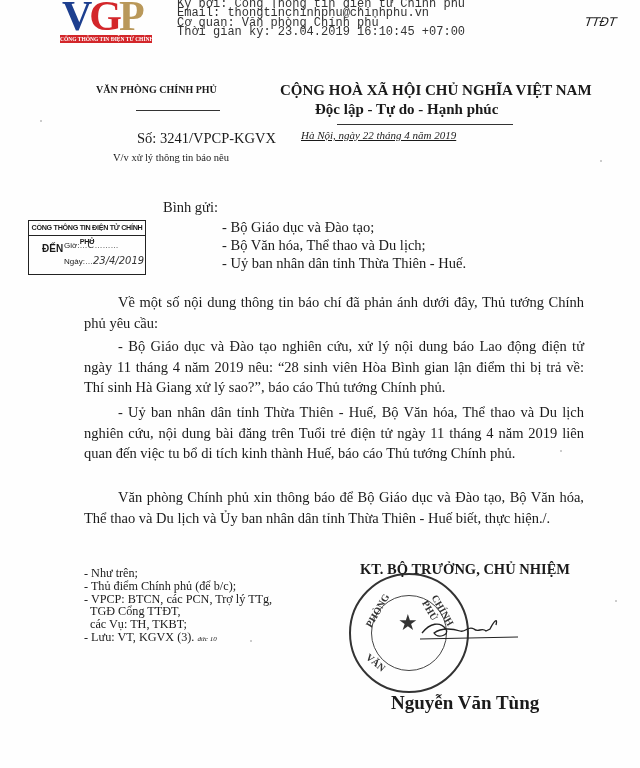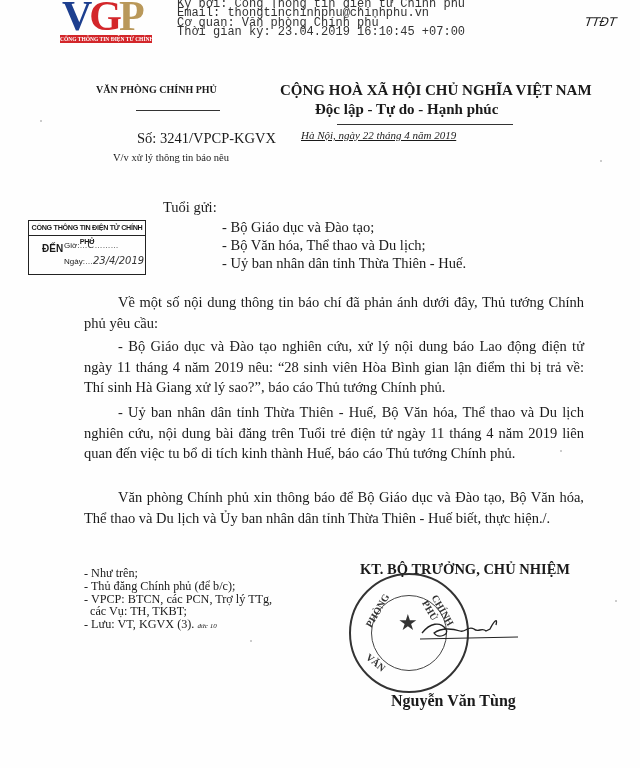--- a/index.html
+++ b/index.html
@@ -35,21 +35,21 @@
   .para .ind { display:inline-block; width:34px; }
   .noinhan { left:84px; top:567px; font-size:12.2px; line-height:12.8px; }
   .noinhan .title { font-weight:bold; font-style:italic; font-size:13px; }
   .noinhan .small { font-size:7px; font-style:italic; }
   .signer-title { left:336px; top:561px; font-size:14.5px; font-weight:bold; text-align:center; width:258px; line-height:17px; }
   .seal { left:349px; top:573px; width:116px; height:116px; border:2px solid #333; border-radius:50%; }
   .seal-inner { position:absolute; left:20px; top:20px; width:74px; height:74px; border:1.5px solid #444; border-radius:50%; }
   .seal-star { position:absolute; left:26px; top:14px; font-size:22px; color:#333; }
   .seal-text { position:absolute; font-size:10px; font-weight:bold; color:#333; }
   .signature { left:420px; top:615px; width:100px; height:30px; }
-  .signer-name { left:391px; top:692px; font-size:16px; font-weight:bold; }
+  .signer-name { left:391px; top:692px; font-size:19px; font-weight:bold; }
   .speck { position:absolute; width:2px; height:2px; background:#bbb; border-radius:50%; }
 </style>
 </head>
 <body>
 
 <div class="abs logo">
   <div class="letters"><span class="v">V</span><span class="g">G</span><span class="p">P</span></div>
   <div class="bar">CỔNG THÔNG TIN ĐIỆN TỬ CHÍNH PHỦ</div>
 </div>
 
@@ -71,34 +71,35 @@
 <div class="abs subject">V/v xử lý thông tin báo nêu</div>
 <div class="abs dateplace">Hà Nội, ngày 22 tháng 4 năm 2019</div>
 
 <div class="abs stamp">
   <div class="top">CỔNG THÔNG TIN ĐIỆN TỬ CHÍNH PHỦ</div>
   <div class="den">ĐẾN</div>
   <div class="row" style="top:18px;"><span>Giờ:</span><span>…</span><span class="hw">C</span><span>………</span></div>
   <div class="row" style="top:34px;"><span>Ngày:</span><span>…</span><span class="hw">23/4/2019</span></div>
 </div>
 
-<div class="abs kinhgui">Tuổi gửi:</div>
+<div class="abs kinhgui">Bình gửi:</div>
 <div class="abs recip" style="top:219px;">- Bộ Giáo dục và Đào tạo;</div>
 <div class="abs recip" style="top:237px;">- Bộ Văn hóa, Thể thao và Du lịch;</div>
 <div class="abs recip" style="top:255px;">- Uỷ ban nhân dân tỉnh Thừa Thiên - Huế.</div>
 
 <div class="abs para" style="top:292px;"><span class="ind"></span><span>Về một số nội dung thông tin báo chí đã phản ánh dưới đây, Thủ tướng Chính phủ yêu cầu:</span></div>
 <div class="abs para" style="top:336px;"><span class="ind"></span><span>- Bộ Giáo dục và Đào tạo nghiên cứu, xử lý nội dung báo Lao động điện tử ngày 11 tháng 4 năm 2019 nêu: “28 sinh viên Hòa Bình gian lận điểm thi bị trả về: Thí sinh Hà Giang xử lý sao?”, báo cáo Thủ tướng Chính phủ.</span></div>
 <div class="abs para" style="top:402px;"><span class="ind"></span><span>- Uỷ ban nhân dân tỉnh Thừa Thiên - Huế, Bộ Văn hóa, Thể thao và Du lịch nghiên cứu, nội dung bài đăng trên Tuổi trẻ điện tử ngày 11 tháng 4 năm 2019 liên quan đến việc tu bổ di tích kinh thành Huế, báo cáo Thủ tướng Chính phủ.</span></div>
 <div class="abs para" style="top:487px;"><span class="ind"></span><span>Văn phòng Chính phủ xin thông báo để Bộ Giáo dục và Đào tạo, Bộ Văn hóa, Thể thao và Du lịch và Ủy ban nhân dân tỉnh Thừa Thiên - Huế biết, thực hiện./.</span></div>
 
 <div class="abs noinhan">
   <div>- Như trên;</div>
-  <div>- Thủ đăng Chính phủ (để b/c);</div>
+  <div>- Thủ điểm Chính phủ (để b/c);</div>
   <div>- VPCP: BTCN, các PCN, Trợ lý TTg,</div>
+  <div style="padding-left:6px;">  TGĐ Cổng TTĐT,</div>
   <div style="padding-left:6px;">  các Vụ: TH, TKBT;</div>
   <div><span>- Lưu: VT, KGVX (3).</span> <span class="small">đức 10</span></div>
 </div>
 
 <div class="abs seal">
   <div class="seal-inner">
     <div class="seal-star">★</div>
   </div>
   <div class="seal-text" style="left:8px; top:30px; transform:rotate(-60deg);">PHÒNG</div>
   <div class="seal-text" style="left:66px; top:34px; transform:rotate(60deg);">CHÍNH PHỦ</div>

